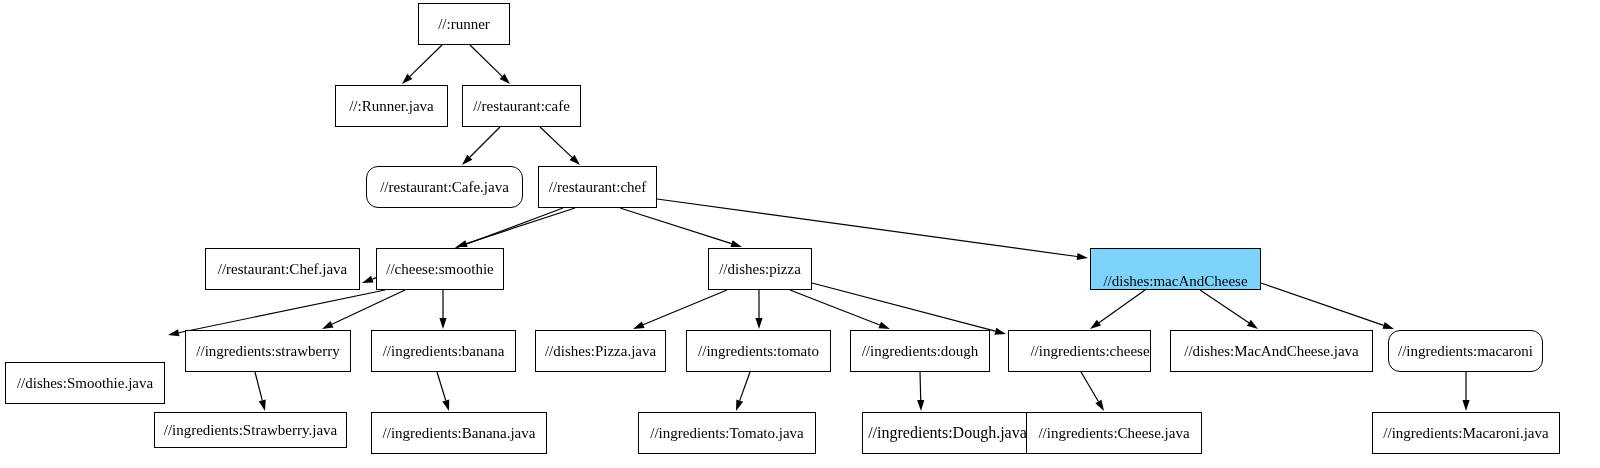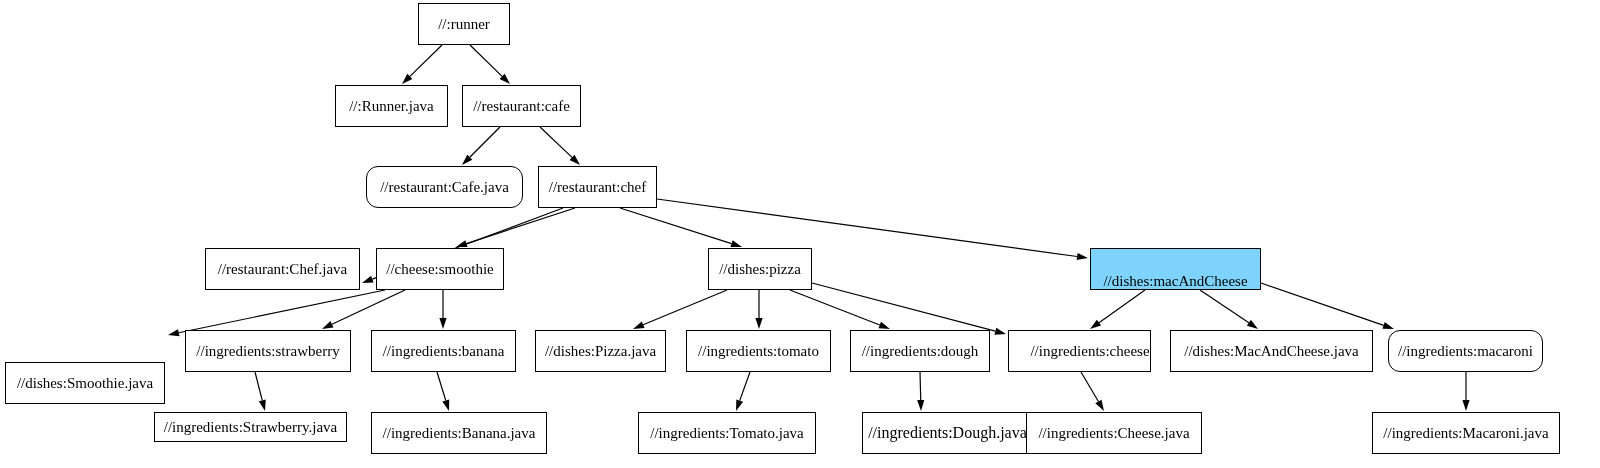--- a/index.html
+++ b/index.html
@@ -194,21 +194,21 @@
       </div>
       <div class="node" style="left: 1008px; top: 330px; width: 143px; height: 42px; border-color: rgb(0, 0, 0); background: rgb(255, 255, 255); font-size: 15px; padding-left: 21px;">
         <span class="node-label">//ingredients:cheese</span>
       </div>
       <div class="node" style="left: 1170px; top: 330px; width: 203px; height: 42px; border-color: rgb(0, 0, 0); background: rgb(255, 255, 255); font-size: 15px;">
         <span class="node-label">//dishes:MacAndCheese.java</span>
       </div>
       <div class="node" style="left: 1388px; top: 330px; width: 155px; height: 42px; border-color: rgb(0, 0, 0); background: rgb(255, 255, 255); font-size: 15px; border-radius: 12px;">
         <span class="node-label">//ingredients:macaroni</span>
       </div>
-      <div class="node" style="left: 154px; top: 412px; width: 193px; height: 30px; border-color: rgb(0, 0, 0); background: rgb(255, 255, 255); font-size: 15px;">
+      <div class="node" style="left: 154px; top: 412px; width: 193px; height: 36px; border-color: rgb(0, 0, 0); background: rgb(255, 255, 255); font-size: 15px;">
         <span class="node-label">//ingredients:Strawberry.java</span>
       </div>
       <div class="node" style="left: 371px; top: 412px; width: 176px; height: 42px; border-color: rgb(0, 0, 0); background: rgb(255, 255, 255); font-size: 15px;">
         <span class="node-label">//ingredients:Banana.java</span>
       </div>
       <div class="node" style="left: 638px; top: 412px; width: 178px; height: 42px; border-color: rgb(0, 0, 0); background: rgb(255, 255, 255); font-size: 15px;">
         <span class="node-label">//ingredients:Tomato.java</span>
       </div>
       <div class="node" style="left: 862px; top: 412px; width: 171px; height: 42px; border-color: rgb(0, 0, 0); background: rgb(255, 255, 255); font-size: 16px;">
         <span class="node-label">//ingredients:Dough.java</span>

